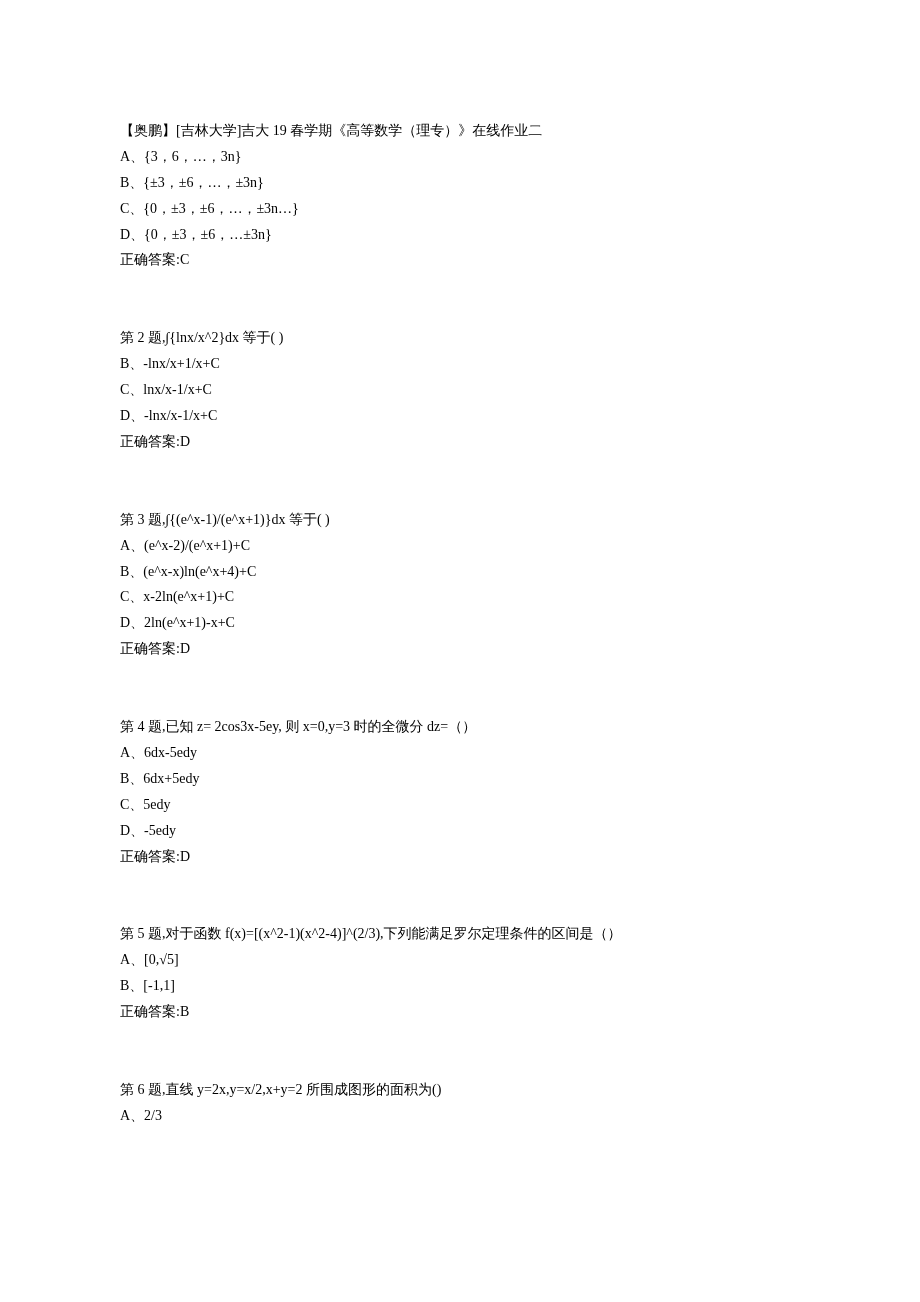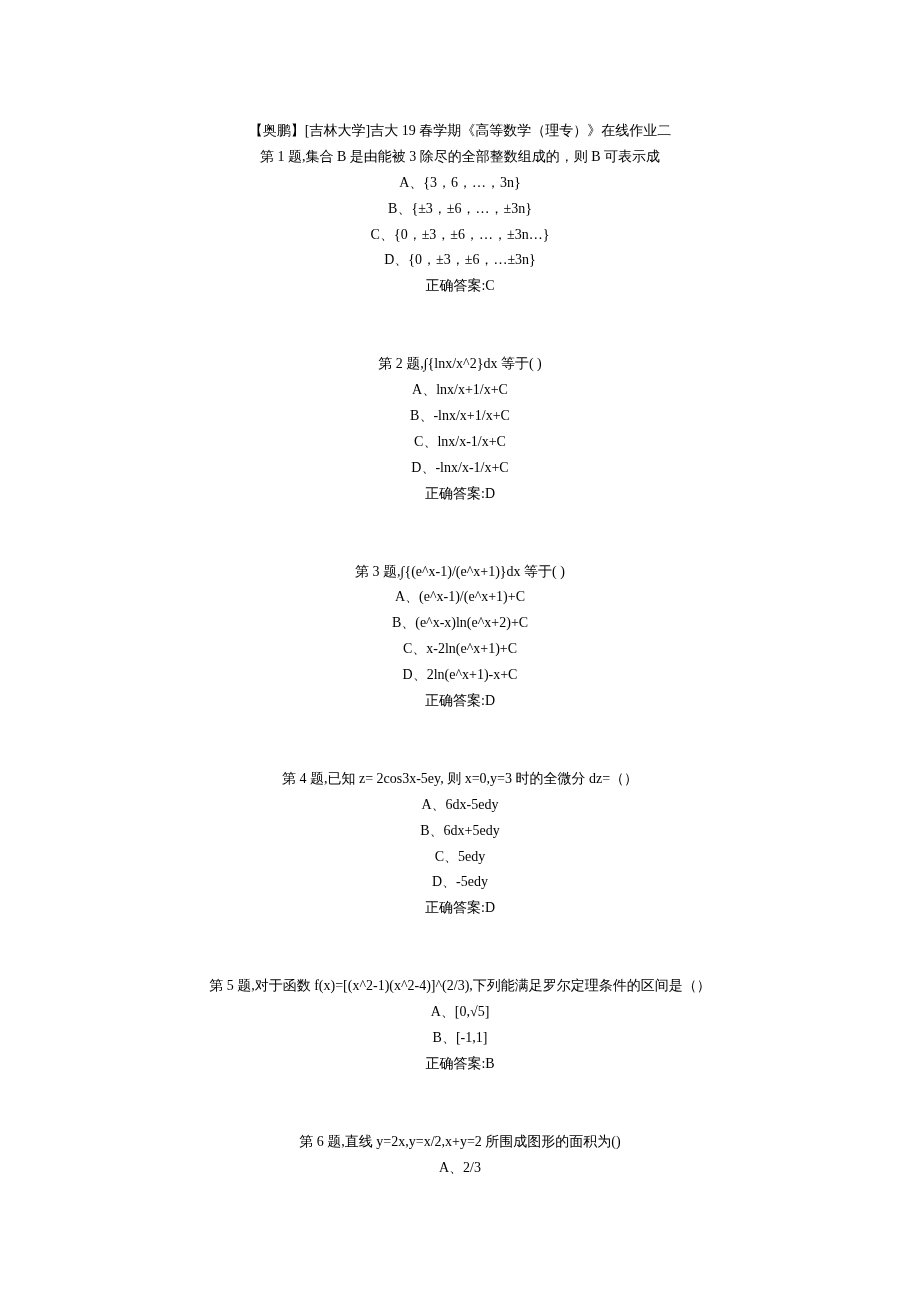--- a/index.html
+++ b/index.html
@@ -11,58 +11,55 @@
       background: #ffffff;
       font-family: "SimSun", "宋体", serif;
       font-size: 14px;
       line-height: 1.85;
       color: #000000;
       width: 920px;
       padding: 118px 120px 60px 120px;
     }
     .line {
       white-space: pre-wrap;
-      text-align: center;
     }
     .question-block {
       margin-bottom: 52px;
     }
     .header-block {
       margin-bottom: 0;
     }
   </style>
 </head>
 <body>
 
 <div class="header-block">
   <div class="line">【奥鹏】[吉林大学]吉大 19 春学期《高等数学（理专）》在线作业二</div>
 </div>
 
 <div class="question-block">
-  <div class="line">第 1 题,集合 B 是由能被 3 除尽的全部整数组成的，则 B 可表示成</div>
   <div class="line">A、{3，6，…，3n}</div>
   <div class="line">B、{±3，±6，…，±3n}</div>
   <div class="line">C、{0，±3，±6，…，±3n…}</div>
   <div class="line">D、{0，±3，±6，…±3n}</div>
   <div class="line">正确答案:C</div>
 </div>
 
 <div class="question-block">
   <div class="line">第 2 题,∫{lnx/x^2}dx 等于( )</div>
-  <div class="line">A、lnx/x+1/x+C</div>
   <div class="line">B、-lnx/x+1/x+C</div>
   <div class="line">C、lnx/x-1/x+C</div>
   <div class="line">D、-lnx/x-1/x+C</div>
   <div class="line">正确答案:D</div>
 </div>
 
 <div class="question-block">
   <div class="line">第 3 题,∫{(e^x-1)/(e^x+1)}dx 等于( )</div>
-  <div class="line">A、(e^x-1)/(e^x+1)+C</div>
-  <div class="line">B、(e^x-x)ln(e^x+2)+C</div>
+  <div class="line">A、(e^x-2)/(e^x+1)+C</div>
+  <div class="line">B、(e^x-x)ln(e^x+4)+C</div>
   <div class="line">C、x-2ln(e^x+1)+C</div>
   <div class="line">D、2ln(e^x+1)-x+C</div>
   <div class="line">正确答案:D</div>
 </div>
 
 <div class="question-block">
   <div class="line">第 4 题,已知 z= 2cos3x-5ey, 则 x=0,y=3 时的全微分 dz=（）</div>
   <div class="line">A、6dx-5edy</div>
   <div class="line">B、6dx+5edy</div>
   <div class="line">C、5edy</div>

